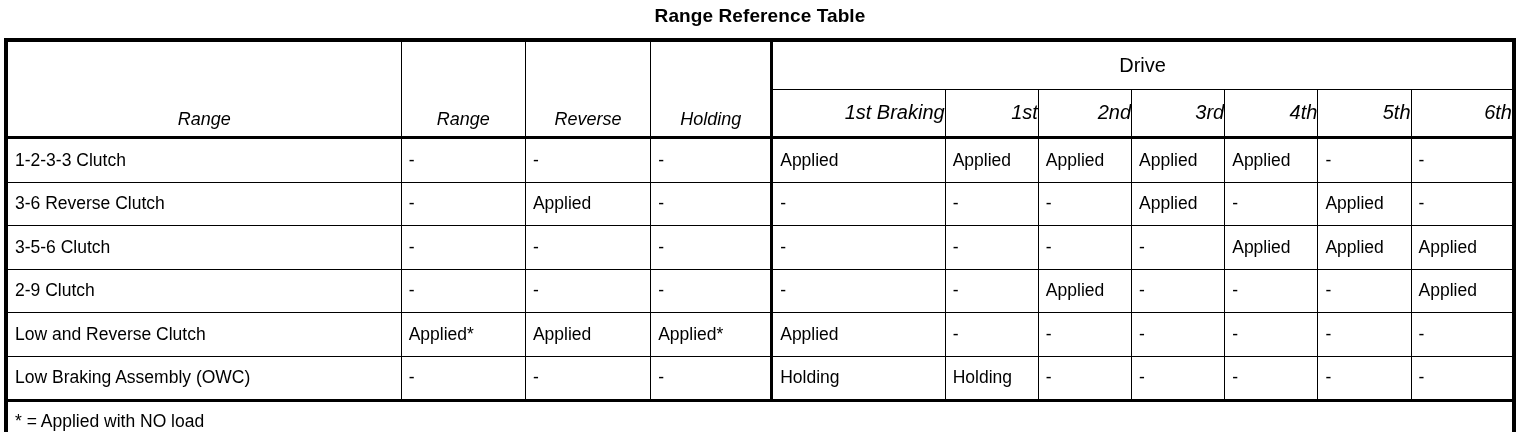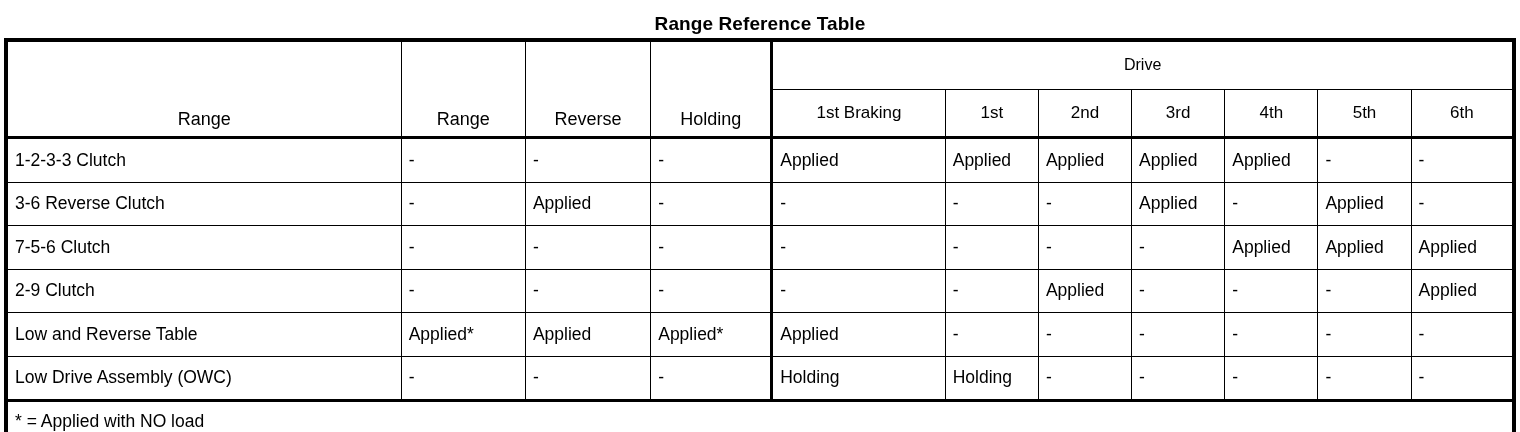--- a/index.html
+++ b/index.html
@@ -20,21 +20,21 @@
     width: 1520px;
     height: 432px;
     box-sizing: border-box;
   }
 
   .title {
     text-align: center;
     font-size: 19px;
     font-weight: bold;
     line-height: 1;
-    padding-top: 14px;
+    padding-top: 6px;
     letter-spacing: 0.1px;
   }
 
   .table-wrap {
     position: absolute;
     left: 4px;
     top: 38px;
     width: 1512px;
   }
 
@@ -57,36 +57,37 @@
   .hdr-main {
     font-weight: bold;
     font-size: 18px;
     text-align: center;
     vertical-align: bottom !important;
     padding-bottom: 6px !important;
     height: 88px;
   }
   .hdr-group {
     font-weight: bold;
-    font-size: 16px;
+    font-size: 20px;
     text-align: center;
     height: 44px;
     vertical-align: middle !important;
   }
   .hdr-sub {
     font-weight: bold;
-    font-size: 17px;
-    text-align: center;
+    font-size: 20px;
+    text-align: right;
     height: 44px;
     vertical-align: middle !important;
   }
 
   
   .hdr-main, .hdr-sub {
     border-bottom: 3px solid #000 !important;
+    font-style: italic;
   }
   
   .hdr-group {
     border-bottom: 1px solid #000 !important;
   }
   
   .drive-start {
     border-left: 3px solid #000 !important;
   }
 
@@ -183,21 +184,21 @@
           <td class="cell drive-start">-</td>
           <td class="cell">-</td>
           <td class="cell">-</td>
           <td class="cell">Applied</td>
           <td class="cell">-</td>
           <td class="cell">Applied</td>
           <td class="cell">-</td>
         </tr>
 
         <tr class="body-row">
-          <td class="row-label">7-5-6 Clutch</td>
+          <td class="row-label">3-5-6 Clutch</td>
           <td class="cell">-</td>
           <td class="cell">-</td>
           <td class="cell">-</td>
           <td class="cell drive-start">-</td>
           <td class="cell">-</td>
           <td class="cell">-</td>
           <td class="cell">-</td>
           <td class="cell">Applied</td>
           <td class="cell">Applied</td>
           <td class="cell">Applied</td>
@@ -211,35 +212,35 @@
           <td class="cell drive-start">-</td>
           <td class="cell">-</td>
           <td class="cell">Applied</td>
           <td class="cell">-</td>
           <td class="cell">-</td>
           <td class="cell">-</td>
           <td class="cell">Applied</td>
         </tr>
 
         <tr class="body-row">
-          <td class="row-label">Low and Reverse Table</td>
+          <td class="row-label">Low and Reverse Clutch</td>
           <td class="cell">Applied*</td>
           <td class="cell">Applied</td>
           <td class="cell">Applied*</td>
           <td class="cell drive-start">Applied</td>
           <td class="cell">-</td>
           <td class="cell">-</td>
           <td class="cell">-</td>
           <td class="cell">-</td>
           <td class="cell">-</td>
           <td class="cell">-</td>
         </tr>
 
         <tr class="body-row">
-          <td class="row-label">Low Drive Assembly (OWC)</td>
+          <td class="row-label">Low Braking Assembly (OWC)</td>
           <td class="cell">-</td>
           <td class="cell">-</td>
           <td class="cell">-</td>
           <td class="cell drive-start">Holding</td>
           <td class="cell">Holding</td>
           <td class="cell">-</td>
           <td class="cell">-</td>
           <td class="cell">-</td>
           <td class="cell">-</td>
           <td class="cell">-</td>

